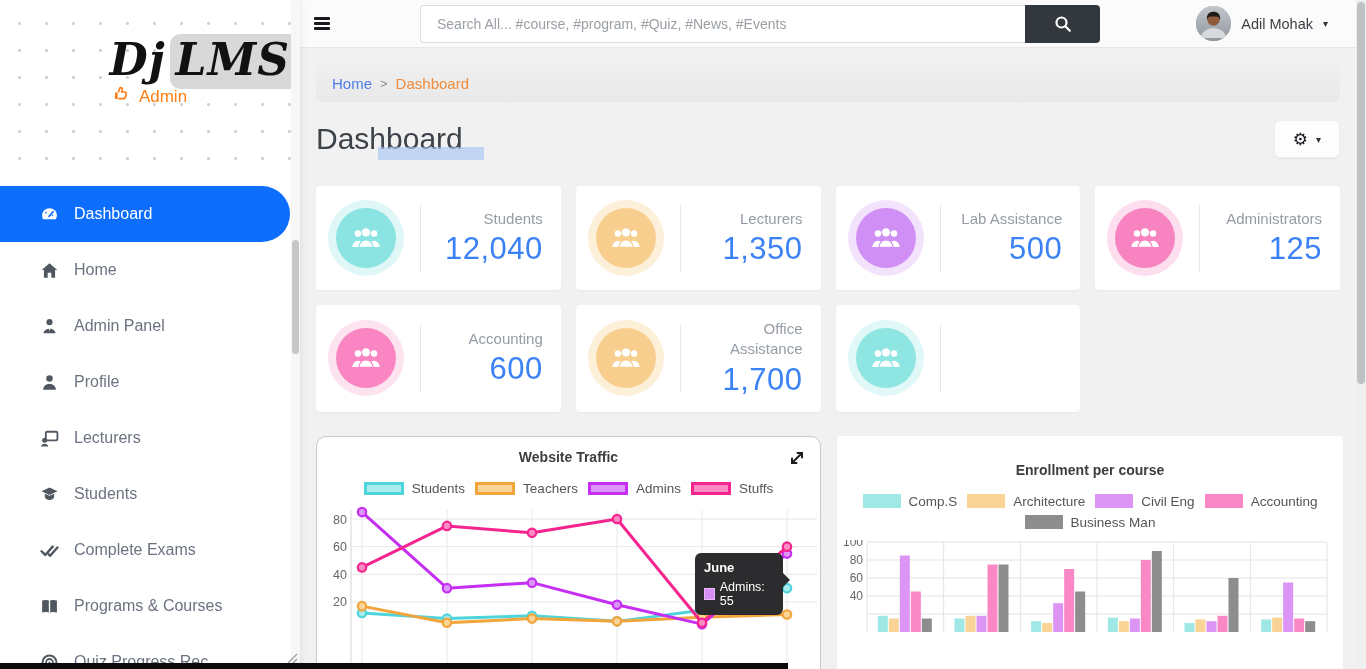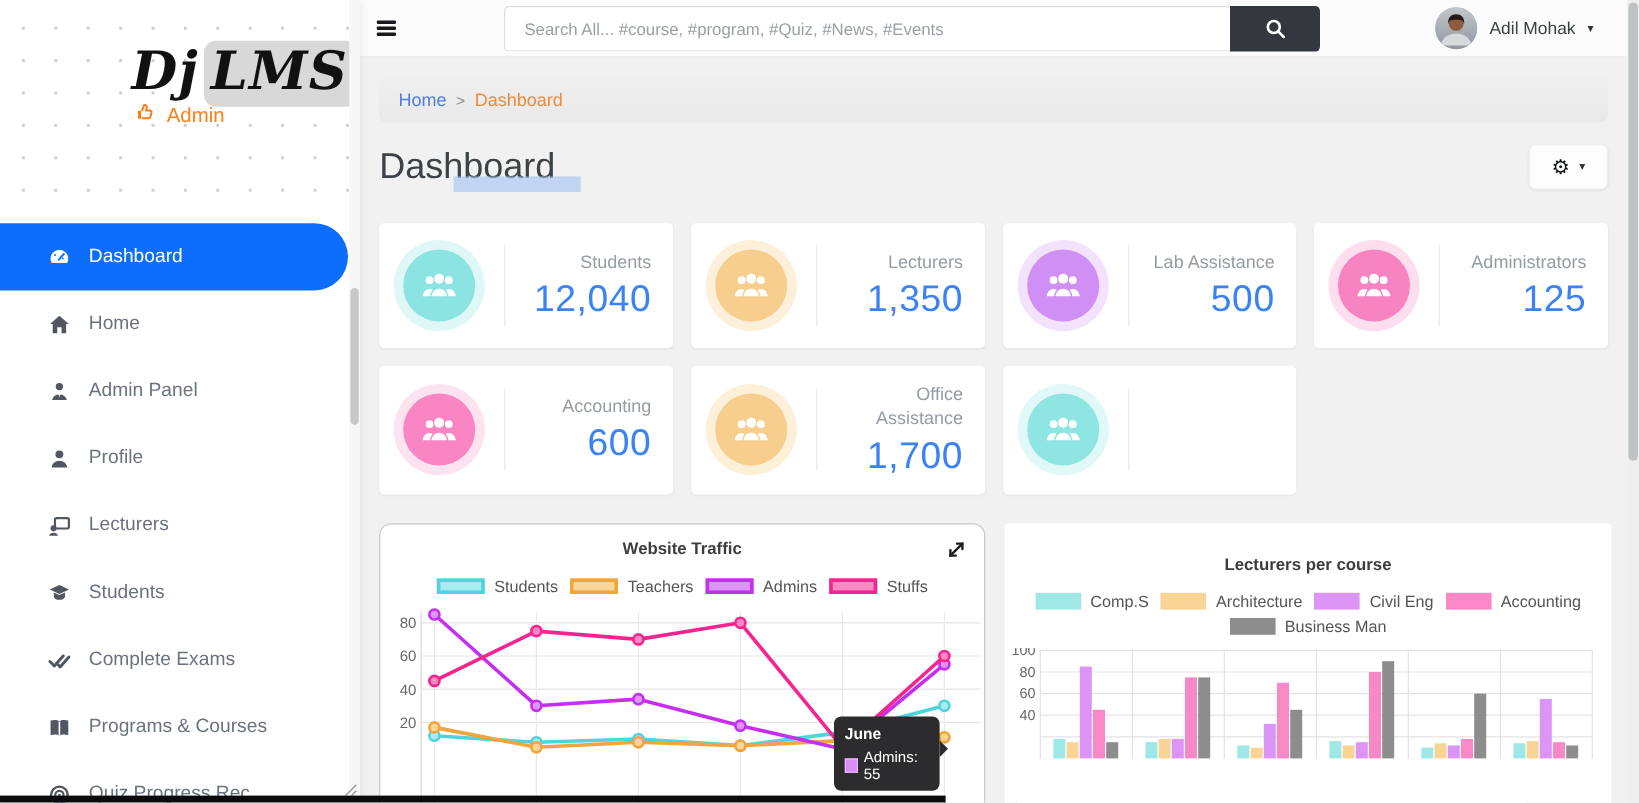--- a/index.html
+++ b/index.html
@@ -78,21 +78,21 @@
   .chart-title { text-align:center; font-size:14px; font-weight:700; color:#3d3d3d; }
   .legend { display:flex; justify-content:center; align-items:center; gap:10px; margin-top:16px; flex-wrap:wrap; }
   .legend-item { display:flex; align-items:center; gap:8px; font-size:13.5px; color:#555; cursor:pointer; }
   .legend-swatch { width:40px; height:13px; }
   .legend.bars .legend-swatch { width:38px; height:14px; border:none !important; }
   .legend.row2 { margin-top:6px; }
   .chart-svg { display:block; margin-top:10px; }
   .expand-icon { position:absolute; top:12px; right:14px; cursor:pointer; }
 
   .tooltip { position:absolute; left:378px; top:116px; width:88px; background:#2c2c2f; border-radius:6px;
-             padding:7px 9px; color:#fff; z-index:4;margin-top:44px; }
+             padding:7px 9px; color:#fff; z-index:4; }
   .tooltip-title { font-size:13px; font-weight:700; }
   .tooltip-row { display:flex; align-items:center; gap:5px; margin-top:5px; font-size:12.5px; }
   .tooltip-swatch { width:12px; height:12px; background:#d98df7; border:1px solid #eab7fb; }
   .tooltip-arrow { position:absolute; right:-7px; top:20px; width:0; height:0;
                    border-top:7px solid transparent; border-bottom:7px solid transparent; border-left:7px solid #2c2c2f; }
 
   .edge-strip { position:absolute; left:0; bottom:0; width:788px; height:6px; background:#0b0b0b; z-index:8; }
 
   .page-track { position:absolute; right:0; top:0; width:10px; height:669px; background:#efefef; z-index:9; }
   .page-thumb { position:absolute; right:1px; top:2px; width:8px; height:382px; background:#bfc2c5; border-radius:4px; }
@@ -461,21 +461,21 @@
             <div class="tooltip-title">June</div>
             <div class="tooltip-row">
               <span class="tooltip-swatch"></span>
               <span id="tooltip-text">Admins: 55</span>
             </div>
             <div class="tooltip-arrow"></div>
           </div>
         </div>
 
         <div class="chart-card right">
-          <div class="chart-title">Lecturers per course</div>
+          <div class="chart-title">Enrollment per course</div>
           <div class="legend bars" id="bar-legend-1">
               <div class="legend-item">
                 <span class="legend-swatch" style="background: rgb(159, 232, 230);"></span>
                 <span>Comp.S</span>
               </div>
               <div class="legend-item">
                 <span class="legend-swatch" style="background: rgb(250, 212, 150);"></span>
                 <span>Architecture</span>
               </div>
               <div class="legend-item">

